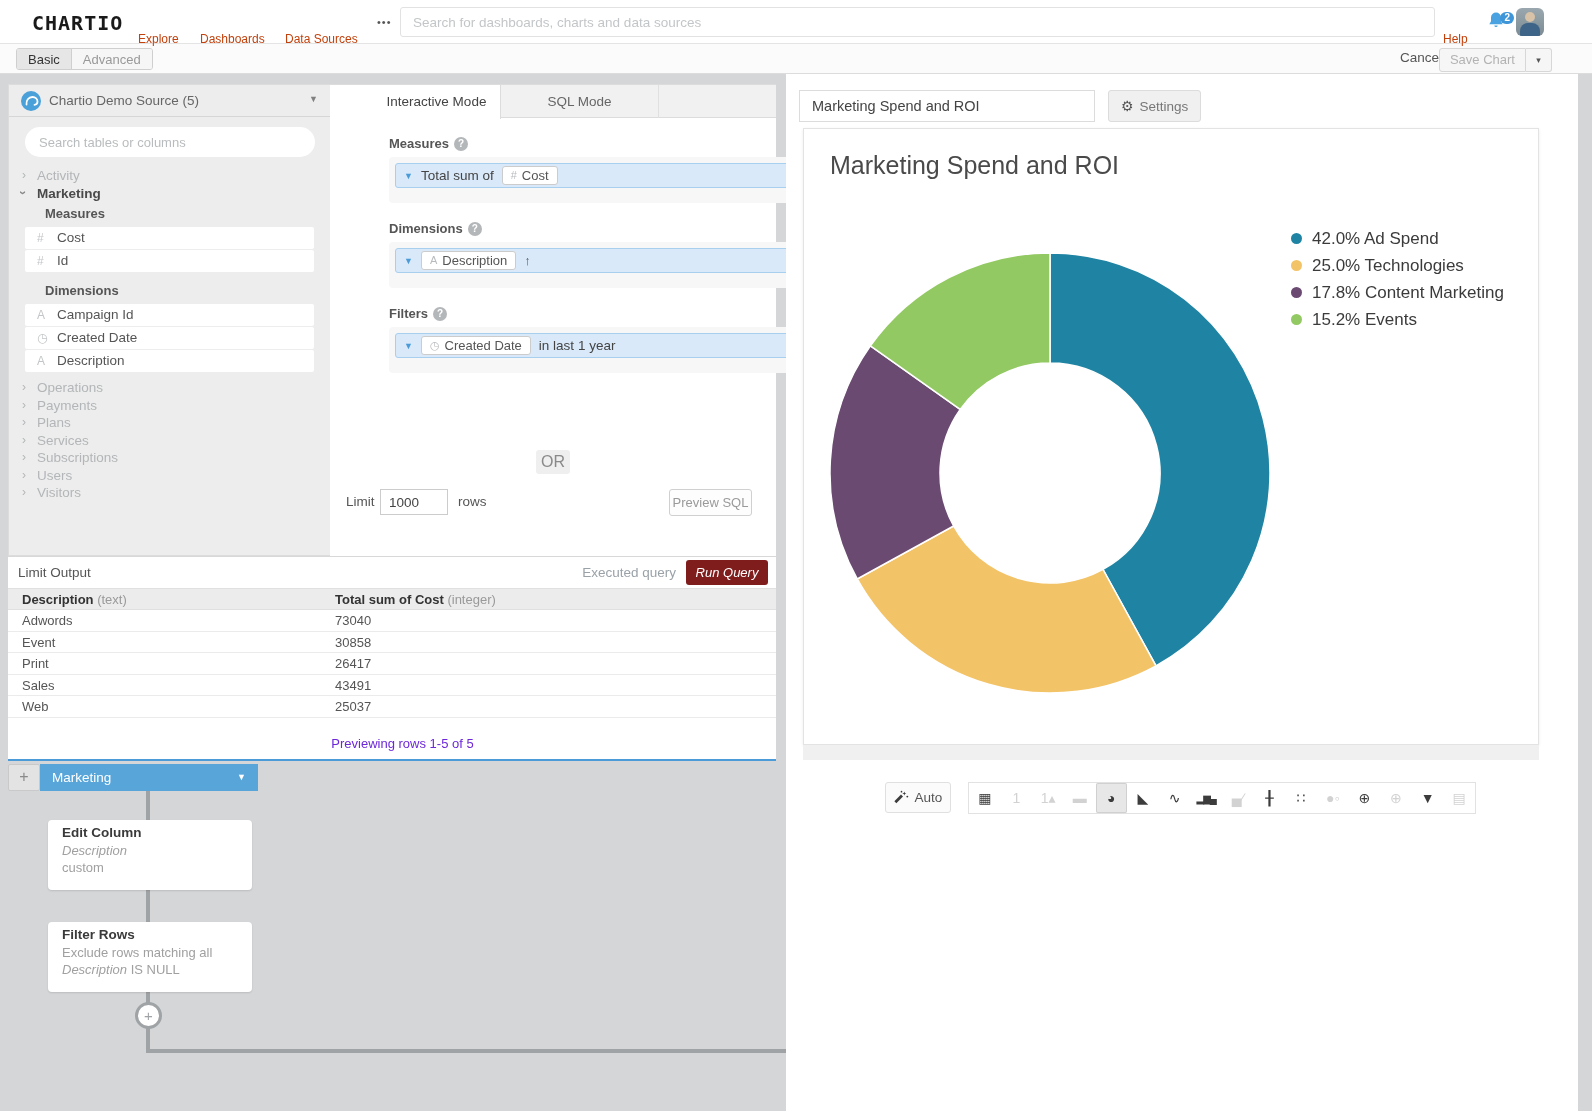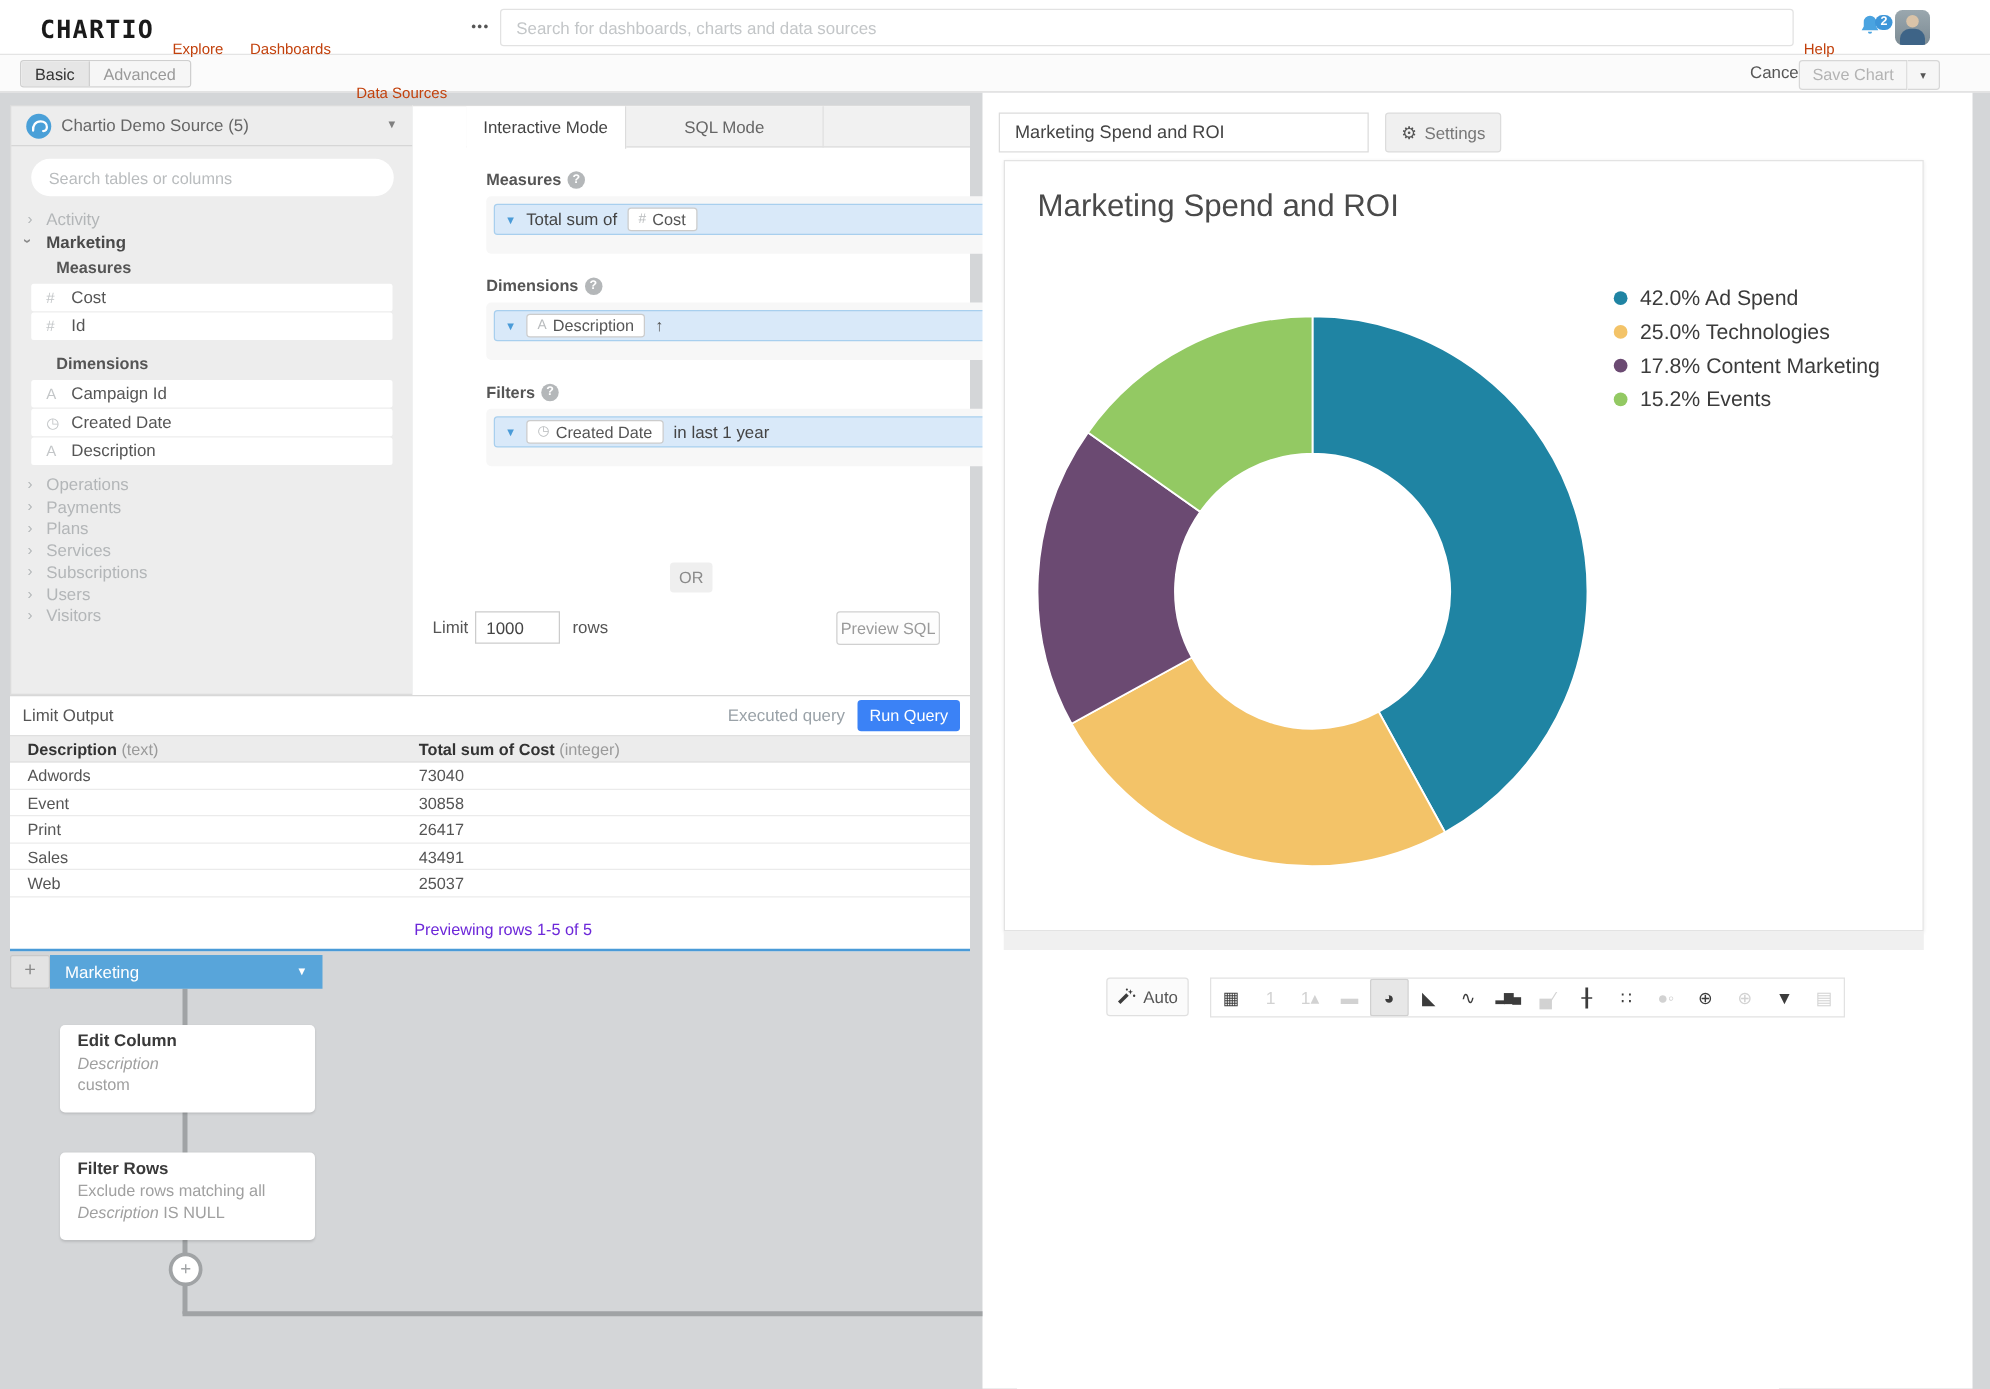--- a/index.html
+++ b/index.html
@@ -3,21 +3,21 @@
 <meta charset="utf-8">
 <style>
   * { margin:0; padding:0; box-sizing:border-box; }
   html,body { width:1592px; height:1111px; overflow:hidden; }
   body { font-family:"Liberation Sans","DejaVu Sans",sans-serif; background:#d4d6d8; color:#444; font-size:13.5px; position:relative; }
 
   
   .topbar { position:absolute; left:0; top:0; width:1592px; height:44px; background:#fff; border-bottom:1px solid #e4e4e4; z-index:30;padding-left:20px; }
   .logo { position:absolute; left:32px; top:11px; font-family:"DejaVu Sans Mono","Liberation Mono",monospace; font-weight:bold; font-size:20px; letter-spacing:1px; color:#1a1a1a; }
   .nav-item { position:absolute; top:32px; font-size:12px; color:#c2410c; cursor:pointer; white-space:nowrap; }
-  .nav-explore { left:138px; } .nav-dashboards { left:200px; } .nav-datasources { left:285px;margin-top:35px; } .nav-more { left:377px; letter-spacing:1px; color:#555; font-size:11px; top:16px; }
+  .nav-explore { left:138px; } .nav-dashboards { left:200px; } .nav-datasources { left:285px; } .nav-more { left:377px; letter-spacing:1px; color:#555; font-size:11px; top:16px; }
   .global-search { position:absolute; left:400px; top:7px; width:1035px; height:30px; border:1px solid #e2e2e2; border-radius:3px; padding:0 12px; font-size:13.5px; color:#444; outline:none; }
   .global-search::placeholder { color:#c3c6c8; }
   .nav-help { left:1443px; } 
   .bell-wrap { position:absolute; left:1486px; top:10px; width:26px; height:24px; cursor:pointer; }
   .bell-badge { position:absolute; right:-2px; top:2px; background:#3e96d9; color:#fff; border-radius:8px; font-size:10px; line-height:12px; padding:0 4px; font-weight:bold; }
   .avatar { position:absolute; left:1516px; top:8px; width:28px; height:28px; border-radius:6px; background:linear-gradient(#9aa7ae,#7c8b94); overflow:hidden; cursor:pointer; }
   .avatar:before { content:""; position:absolute; left:9px; top:4px; width:10px; height:10px; border-radius:50%; background:#d9c3a8; }
   .avatar:after { content:""; position:absolute; left:4px; top:15px; width:20px; height:13px; border-radius:8px 8px 0 0; background:#3e6487; }
 
   
@@ -57,33 +57,33 @@
   .tab-inactive { left:128px; width:158px; color:#666; border-right:1px solid #e0e0e0; }
   .q-label { margin:18px 0 6px 16px; color:#555; font-weight:bold; font-size:13px; display:flex; align-items:center; gap:5px; }
   .qmark { display:inline-block; width:14px; height:14px; border-radius:50%; background:#b4b7b9; color:#fff; font-size:10px; line-height:14px; text-align:center; font-weight:bold; }
   .pill-box { margin:0 14px 0 16px; width:416px; height:46px; background:#f7f7f7; border-radius:4px; padding:6px; }
   .pill { height:25px; background:#d9e9f9; border:1px solid #a8cfee; border-radius:3px; display:flex; align-items:center; padding:0 8px; gap:8px; }
   .pill-caret { color:#4a9bd8; font-size:9px; cursor:pointer; }
   .pill-text { color:#444; font-size:13.5px; }
   .chip { background:#fff; border:1px solid #ccc; border-radius:3px; height:19px; line-height:17px; padding:0 8px; display:flex; align-items:center; gap:5px; color:#555; font-size:13px; cursor:grab; }
   .chip-ic { color:#b8bbbd; font-size:11px; }
   .sort-arrow { color:#555; font-size:13px; cursor:pointer; }
-  .or-btn { position:absolute; left:206px; top:365px; width:34px; height:24px; background:#efefef; border-radius:3px; color:#8a8a8a; font-size:13px; text-align:center; line-height:24px; cursor:pointer; }
+  .or-btn { position:absolute; left:206px; top:365px; width:34px; height:24px; background:#efefef; border-radius:3px; color:#8a8a8a; font-size:16px; text-align:center; line-height:24px; cursor:pointer; }
   .limit-row { position:absolute; left:16px; top:404px; width:414px; height:27px; }
   .limit-label { position:absolute; left:0; top:5px; color:#555; }
   .limit-input { position:absolute; left:34px; top:0; width:68px; height:26px; border:1px solid #ccc; padding:0 8px; font-size:13.5px; color:#444; outline:none; }
   .rows-label { position:absolute; left:112px; top:5px; color:#555; }
   .preview-btn { position:absolute; right:8px; top:0; width:83px; height:27px; background:#fdfdfd; border:1px solid #d0d0d0; border-radius:3px; color:#9a9a9a; font-size:13px; cursor:pointer; }
 
   
   .output { position:absolute; left:8px; top:556px; width:768px; height:205px; background:#fff; border-top:1px solid #d8d8d8; border-bottom:2px solid #4a9bd8; }
   .out-header { position:relative; height:31px; }
   .hide-output { position:absolute; left:10px; top:8px; color:#555; cursor:pointer; }
   .executed { position:absolute; right:100px; top:8px; color:#9aa2a8; }
-  .run-btn { position:absolute; right:8px; top:3px; width:82px; height:25px; background:#3b82f6; border:none; border-radius:3px; color:#fff; font-size:13px; cursor:pointer; }
+  .run-btn { position:absolute; right:8px; top:3px; width:82px; height:25px; background:#7f1d1d; border:none; border-radius:3px; color:#fff; font-size:13px; cursor:pointer;font-style:italic; }
   .thead { position:relative; height:22px; background:#ececec; border-top:1px solid #e0e0e0; border-bottom:1px solid #e0e0e0; font-size:13px; line-height:21px; }
   .th1 { position:absolute; left:14px; } .th2 { position:absolute; left:327px; }
   .th-name { font-weight:bold; color:#333; } .th-type { color:#9a9a9a; }
   .trow { position:relative; height:21.6px; border-bottom:1px solid #ebebeb; font-size:13px; line-height:21px; color:#555; }
   .td1 { position:absolute; left:14px; } .td2 { position:absolute; left:327px; }
   .out-footer { position:absolute; bottom:8px; width:100%; text-align:center; color:#6d28d9; font-size:13px;padding-left:21px; }
 
   
   .pipe-vline { position:absolute; left:146px; top:791px; width:4px; height:260px; background:#a0a3a5; z-index:1; }
   .pipe-hline { position:absolute; left:146px; top:1049px; width:640px; height:4px; background:#a0a3a5; z-index:1; }

